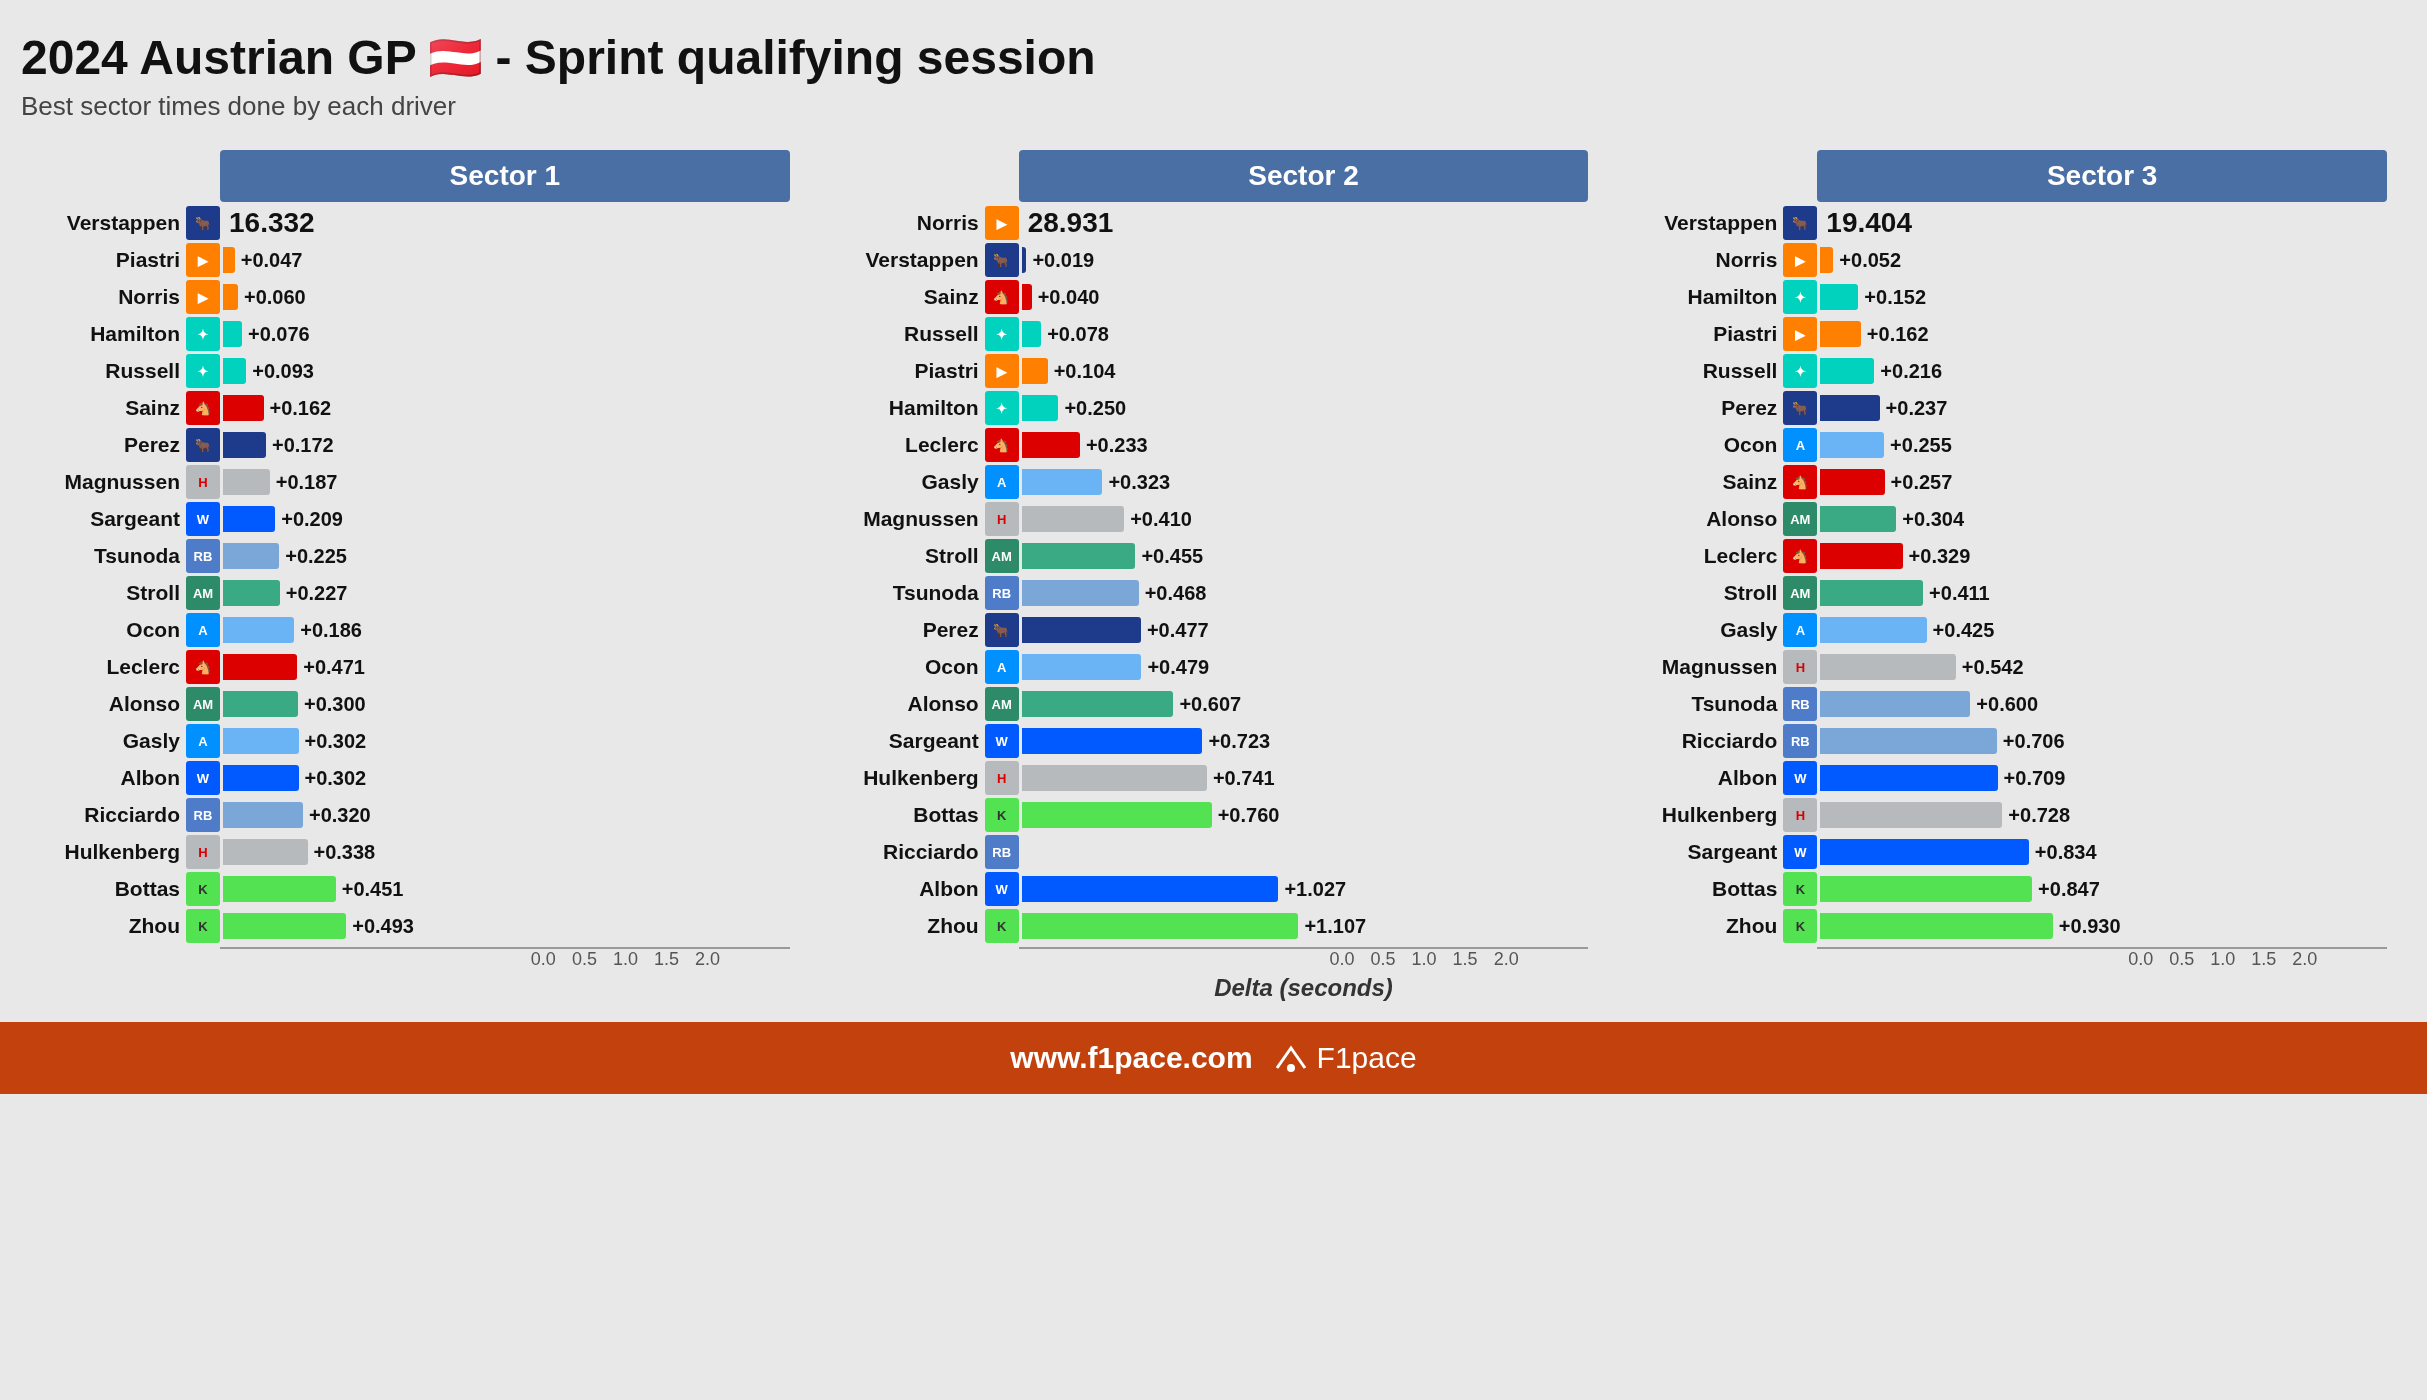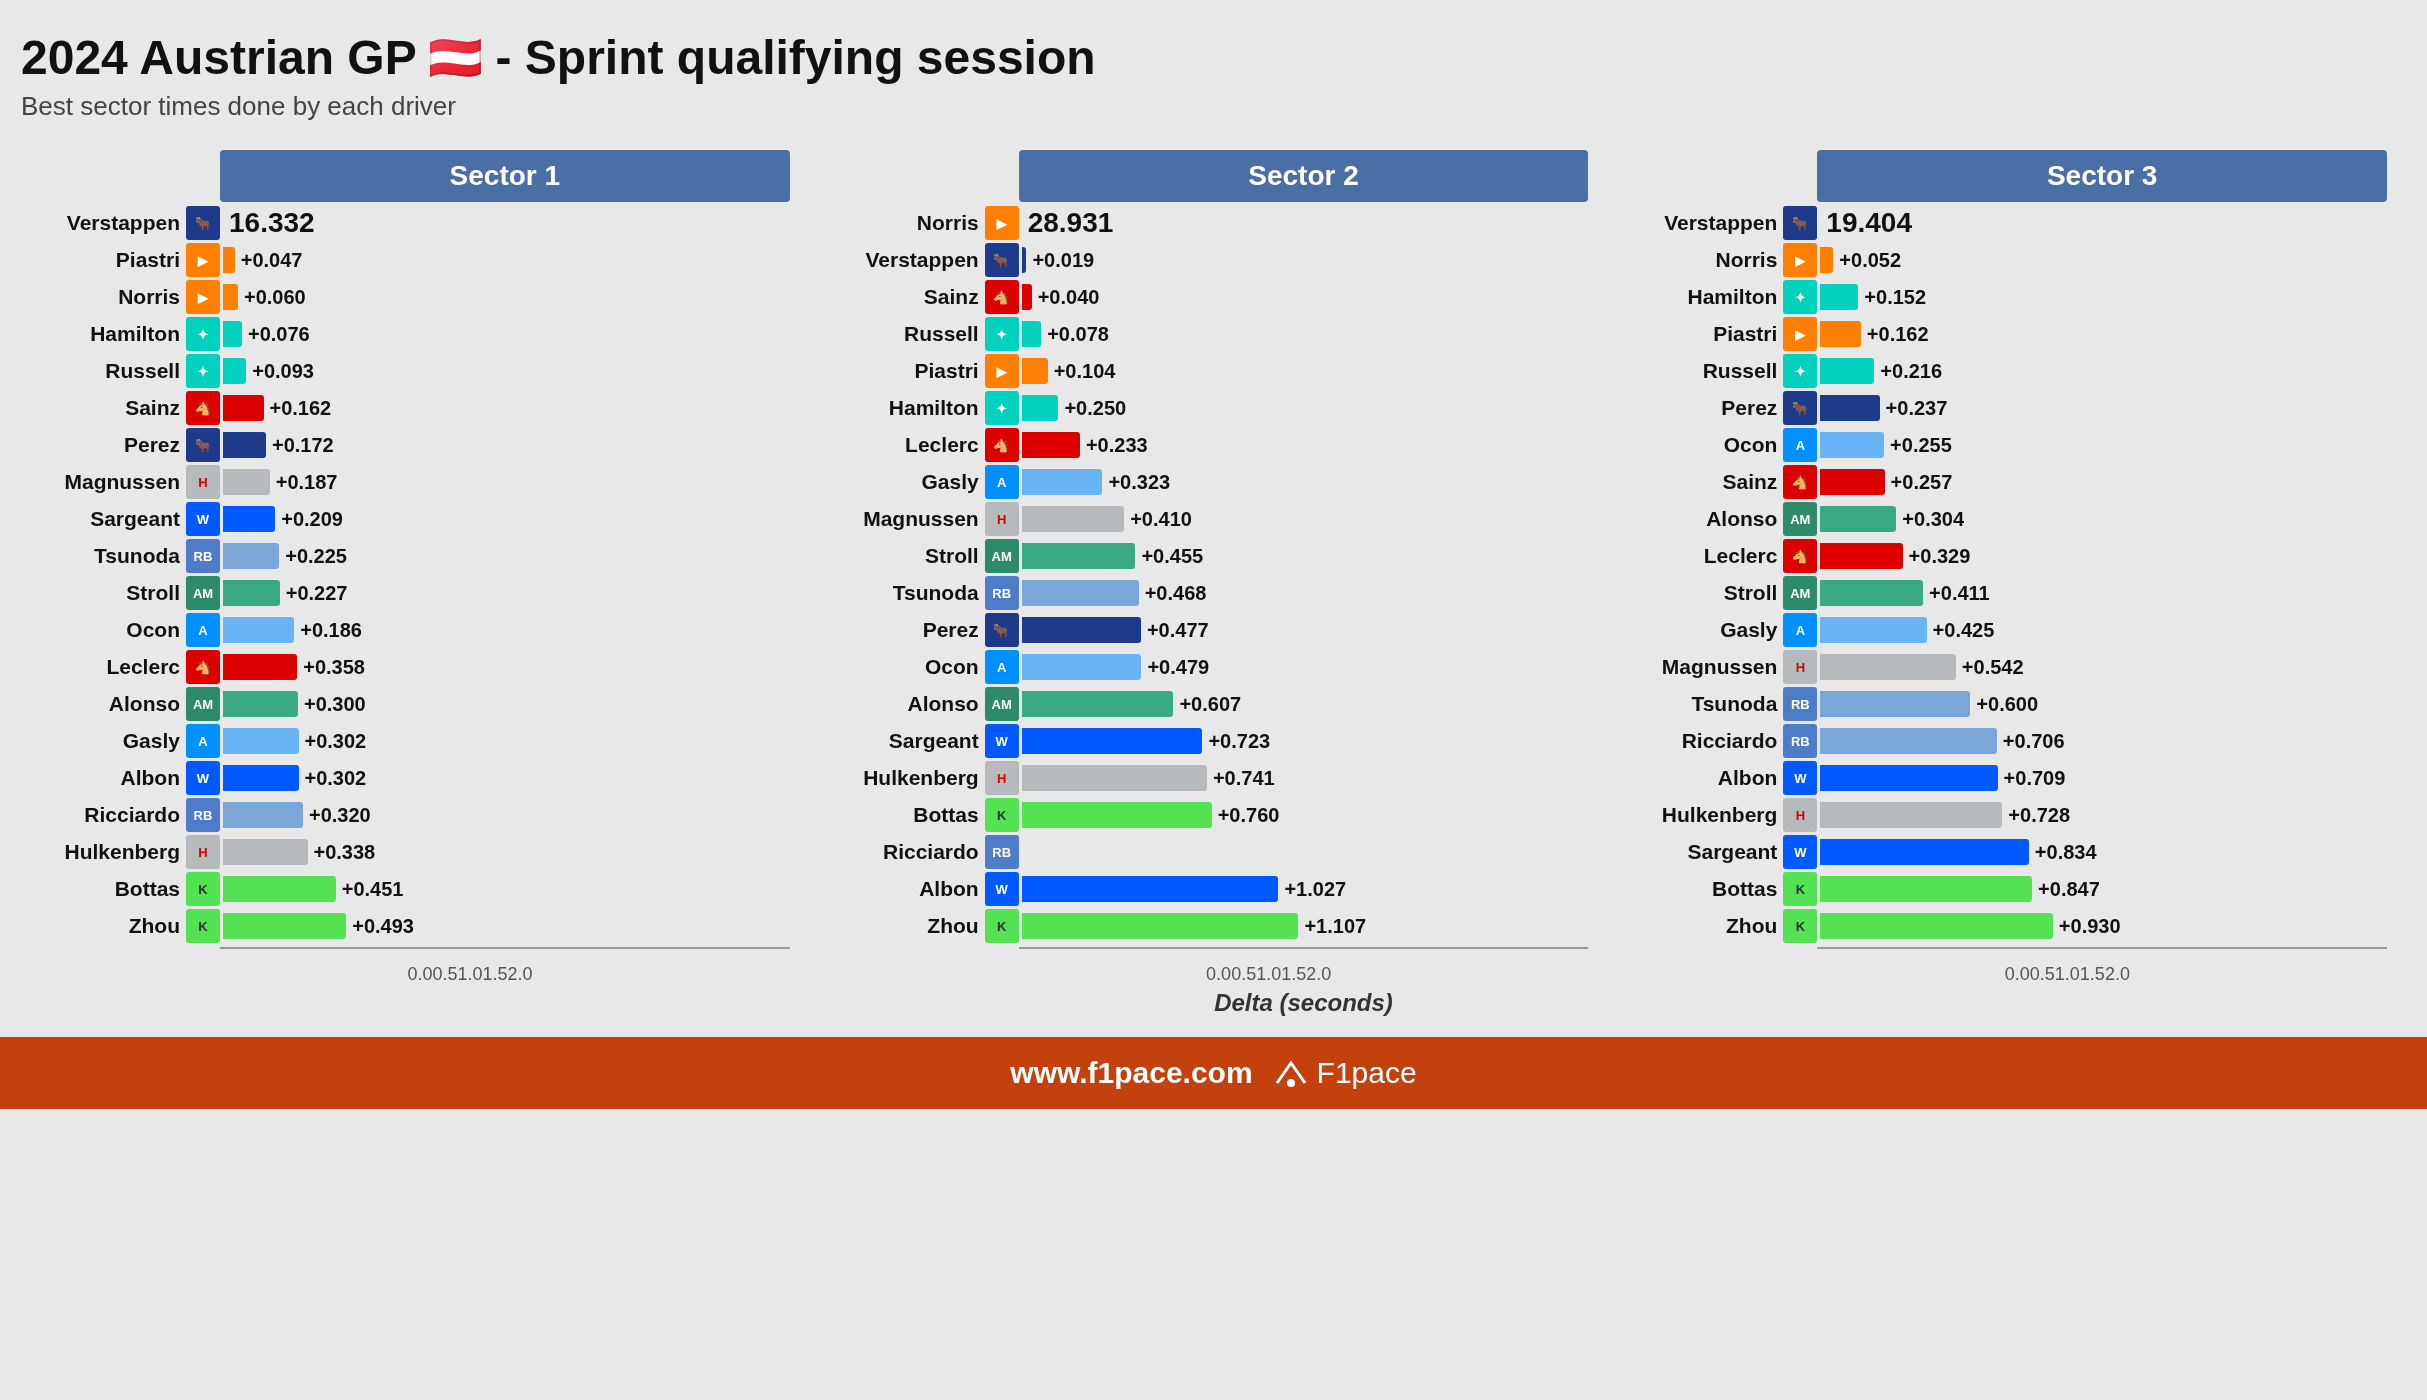--- a/index.html
+++ b/index.html
@@ -104,22 +104,23 @@
       margin-top: 4px;
     }
     .axis-line {
       height: 2px;
       background: #999;
       width: 100%;
       position: relative;
     }
     .axis-ticks {
       display: flex;
-      justify-content: center;
-      margin-top: 15px;
+      justify-content: flex-end;
+      margin-top: 0;
+      gap: 16px;
     }
     .axis-tick {
       font-size: 18px;
       color: #555;
     }
     .footer-bar {
       background: #c2410c;
       color: white;
       text-align: center;
       padding: 18px;
@@ -266,21 +267,21 @@
           <div class="bar" style="width:71.25px; background:#6ab4f5;"></div>
           <span class="bar-label">+0.186</span>
         </div>
       </div>
 
       <div class="bar-row">
         <div class="driver-name">Leclerc</div>
         <div class="team-logo" style="background:#DC0000; color:yellow; font-size:13px; overflow:hidden;">🐴</div>
         <div class="bar-container">
           <div class="bar" style="width:74.25px; background:#DC0000;"></div>
-          <span class="bar-label">+0.358</span>
+          <span class="bar-label">+0.471</span>
         </div>
       </div>
 
       <div class="bar-row">
         <div class="driver-name">Alonso</div>
         <div class="team-logo" style="background:#2E8B6A; color:white; font-size:13px; overflow:hidden;">AM</div>
         <div class="bar-container">
           <div class="bar" style="width:75px; background:#3aaa85;"></div>
           <span class="bar-label">+0.300</span>
         </div>

